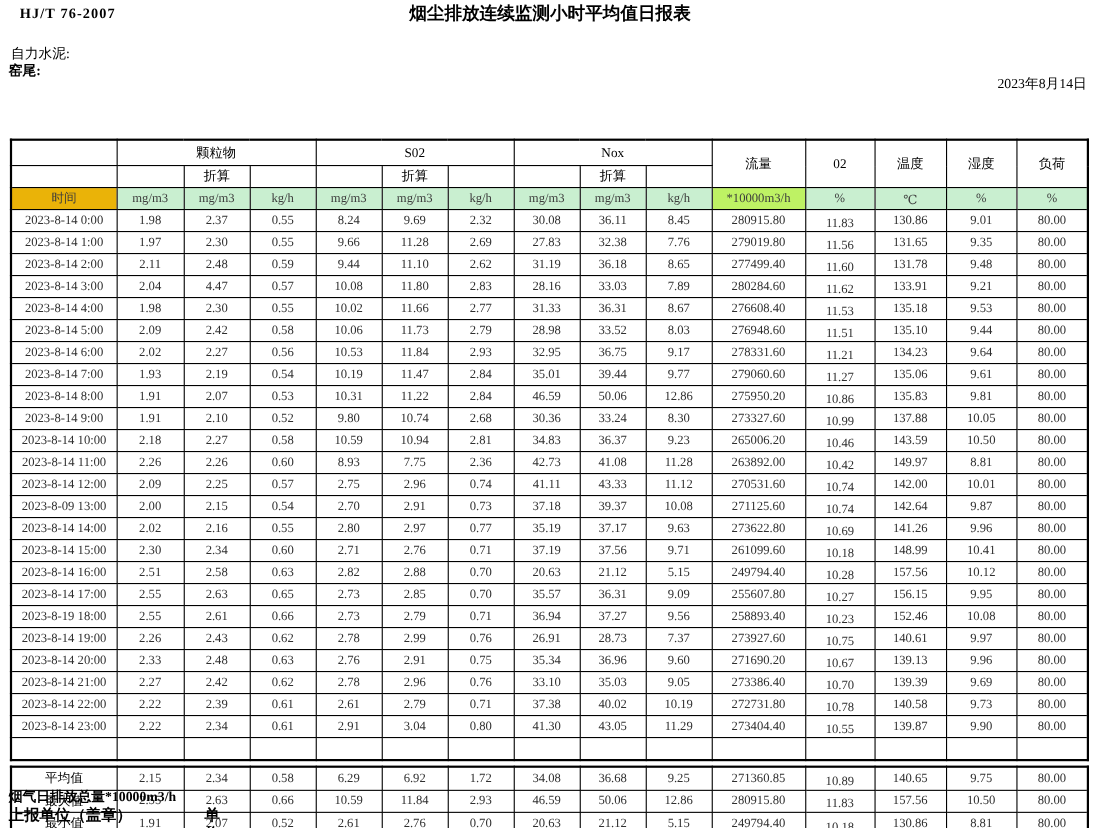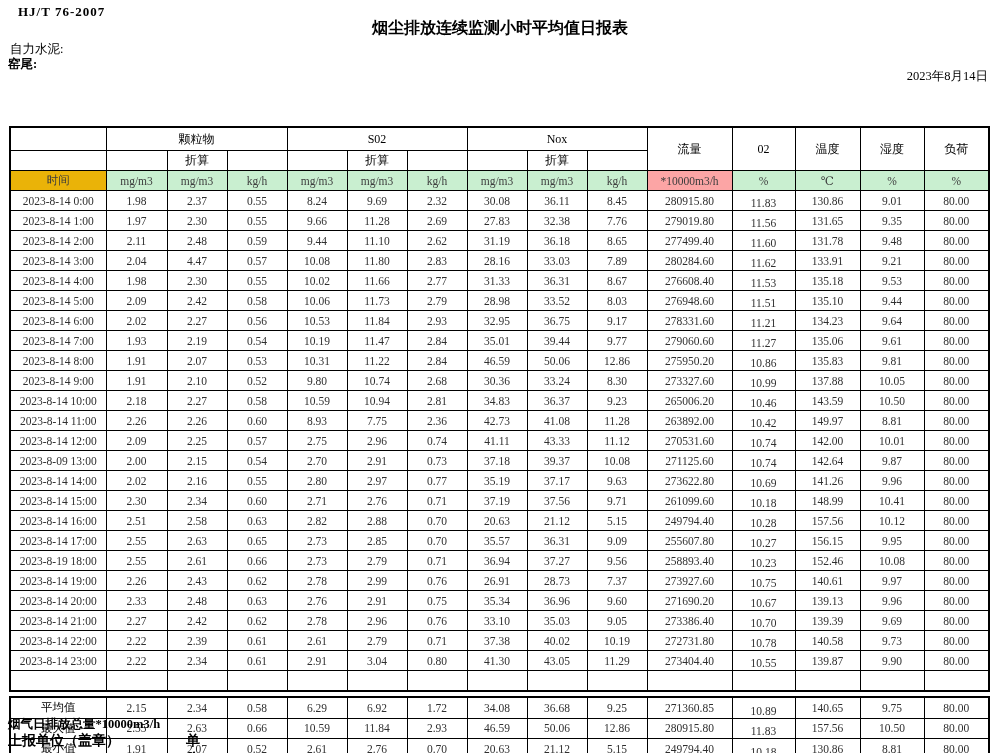--- a/index.html
+++ b/index.html
@@ -1,19 +1,19 @@
 <!DOCTYPE html>
 <html><head>
 <meta charset="utf-8">
 <style>
   html,body{margin:0;padding:0;background:#fff;width:1000px;height:753px;overflow:hidden;
     font-family:"Liberation Serif","DejaVu Serif",serif;color:#000;}
   .page{position:relative;width:1000px;height:753px;padding-left:26px;}
   .std{position:absolute;left:18px;top:4px;font-size:13px;font-weight:bold;letter-spacing:1px;}
-  .title{position:absolute;left:0;top:18px;width:1000px;text-align:center;font-size:16px;font-weight:bold;}
+  .title{position:absolute;left:0;top:2px;width:1000px;text-align:center;font-size:16px;font-weight:bold;}
   .company{position:absolute;left:10px;top:41px;font-size:12.5px;font-weight:normal;}
   .section{position:absolute;left:8px;top:56px;font-size:12.5px;font-weight:bold;}
   .date{position:absolute;right:38px;top:68px;font-size:12.5px;text-align:right;}
   .tblwrap{position:absolute;left:9px;top:86px;width:980px;}
   table{border-collapse:collapse;table-layout:fixed;width:979px;margin-top:40px;}
   td,th{border:1px solid #000;padding:0;text-align:center;vertical-align:middle;
     font-size:11.5px;font-weight:normal;overflow:hidden;white-space:nowrap;}
   .t1{border:2px solid #000;}
   .t2{border:2px solid #000;margin-top:4px;}
   .hr1 td,.hr1 th{height:22px;font-size:12px;}
@@ -87,21 +87,21 @@
           <th style="background: #eab308;">时间</th>
           <th style="background: rgb(201, 239, 208);">mg/m3</th>
           <th style="background: rgb(201, 239, 208);">mg/m3</th>
           <th style="background: rgb(201, 239, 208);">kg/h</th>
           <th style="background: rgb(201, 239, 208);">mg/m3</th>
           <th style="background: rgb(201, 239, 208);">mg/m3</th>
           <th style="background: rgb(201, 239, 208);">kg/h</th>
           <th style="background: rgb(201, 239, 208);">mg/m3</th>
           <th style="background: rgb(201, 239, 208);">mg/m3</th>
           <th style="background: rgb(201, 239, 208);">kg/h</th>
-          <th style="background: #fca5a5;">*10000m3/h</th>
+          <th style="background: #bef264;">*10000m3/h</th>
           <th style="background: rgb(201, 239, 208);">%</th>
           <th style="background: rgb(201, 239, 208);">℃</th>
           <th style="background: rgb(201, 239, 208);">%</th>
           <th style="background: rgb(201, 239, 208);">%</th>
         </tr>
       </thead>
       <tbody id="main-rows">
           <tr class="drow">
             <td class=" c0">2023-8-14 0:00</td>
             <td class=" c1">1.98</td>

